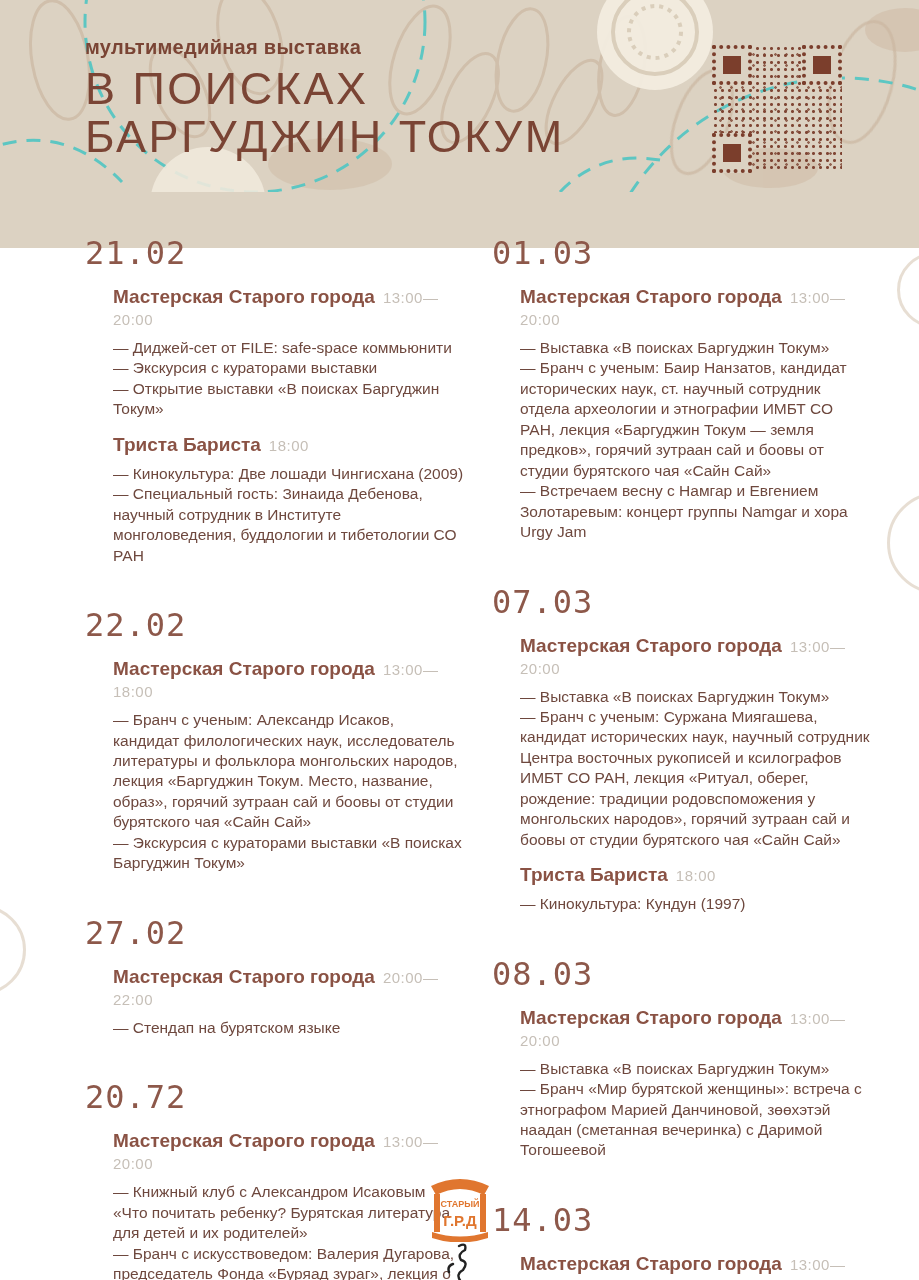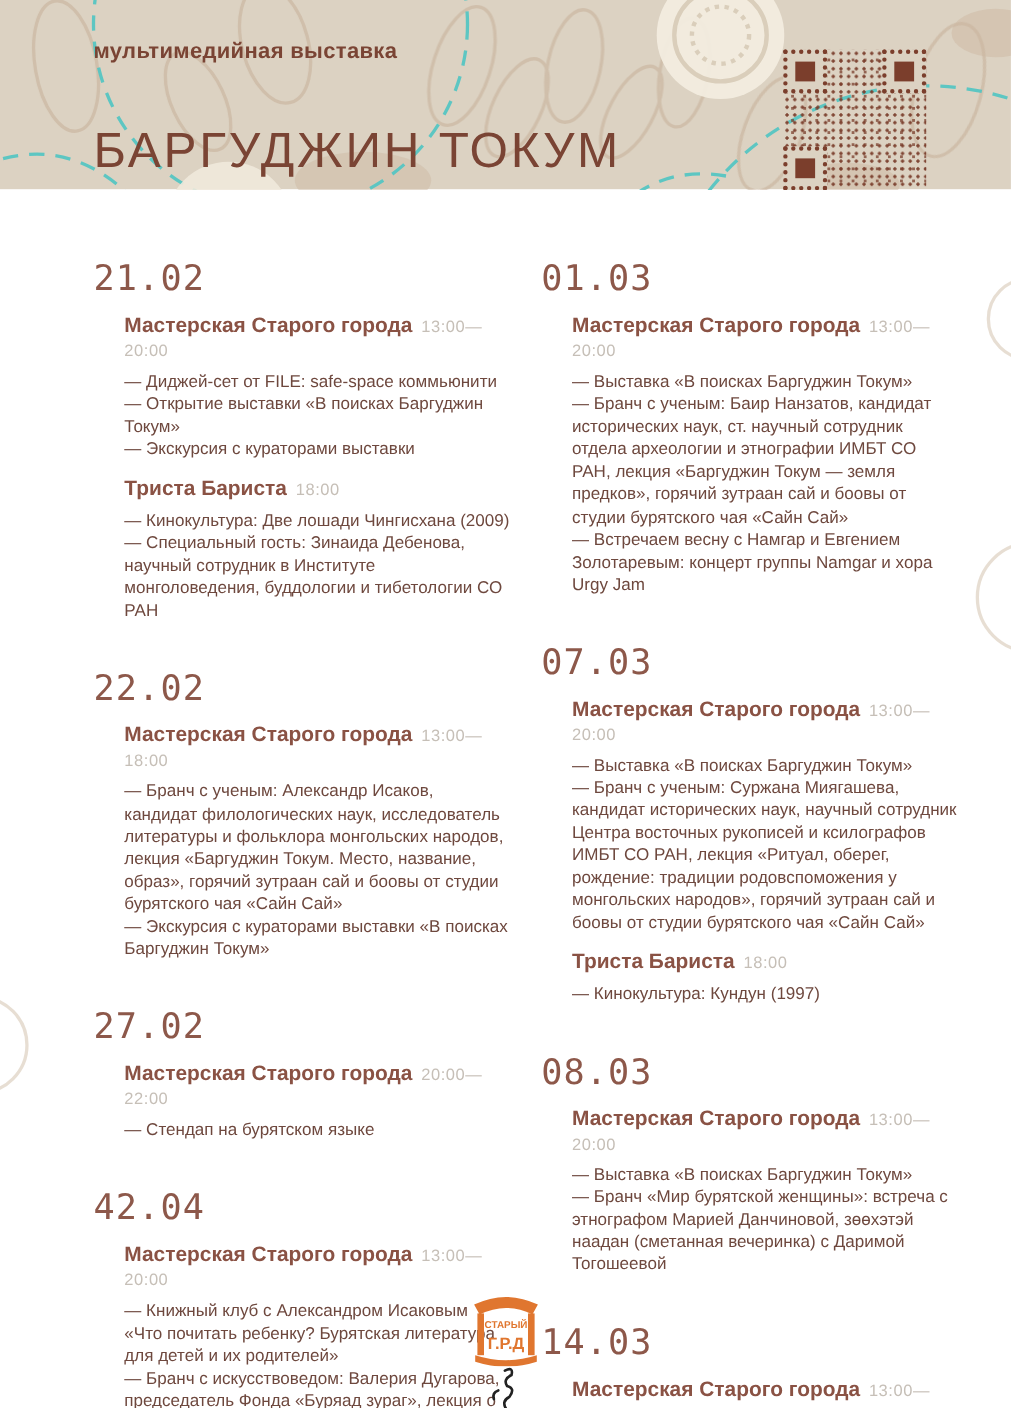--- a/index.html
+++ b/index.html
@@ -1,20 +1,20 @@
 <!DOCTYPE html>
 <html><head>
 <meta charset="utf-8">
 <style>
   html,body{margin:0;padding:0;background:#ffffff;}
   .page{position:relative;width:919px;height:1280px;background:#ffffff;overflow:hidden;
         font-family:"Liberation Sans",sans-serif;color:#6e483e;}
 
   
-  .header{position:absolute;top:0;left:0;width:919px;height:172px;background:#dcd2c2;overflow:hidden;}
+  .header{position:absolute;top:0;left:0;width:919px;height:248px;background:#dcd2c2;overflow:hidden;}
   .hdr-art{position:absolute;inset:0;}
   .hdr-content{position:relative;z-index:2;padding:36px 0 0 85px;}
   .hdr-label{font-size:20px;font-weight:bold;color:#7a4434;letter-spacing:.3px;margin:0 0 6px 0;}
   .hdr-title{font-size:45px;line-height:1.06;color:#7a4434;letter-spacing:2.5px;font-weight:400;margin:0;}
   .qr{position:absolute;z-index:2;top:45px;right:77px;width:130px;height:128px;
       background-image:radial-gradient(rgba(122,62,44,.95) 1.3px,transparent 1.6px),
                        radial-gradient(rgba(122,62,44,.75) 1.2px,transparent 1.5px);
       background-size:7px 7px,11px 11px;background-position:0 0,3px 4px;}
   .finder{position:absolute;width:32px;height:32px;border:4px dotted #7b3e2c;background:#dcd2c2;}
   .finder::after{content:"";position:absolute;inset:7px;background:#7b3e2c;}
@@ -85,21 +85,21 @@
         <circle cx="655" cy="32" r="26" stroke-dasharray="4 5"></circle>
       </g>
       <g fill="#efe9dc" opacity="0.9">
         <circle cx="208" cy="205" r="58"></circle>
       </g>
     </svg>
 
     <div class="hdr-content">
       <p class="hdr-label">мультимедийная выставка</p>
       <h1 class="hdr-title">
-        <br>
+        <span>В ПОИСКАХ</span><br>
         <span>БАРГУДЖИН ТОКУМ</span>
       </h1>
     </div>
 
     <div class="qr">
       <div class="finder f-tl"></div>
       <div class="finder f-tr"></div>
       <div class="finder f-bl"></div>
     </div>
   </div>
@@ -112,22 +112,22 @@
 
     <div class="col">
 
       <section class="block">
         <h2 class="date">21.02</h2>
         <div class="venue-group">
           <h3 class="venue">
             <span class="venue-name">Мастерская Старого города</span><span class="venue-time">13:00—20:00</span>
           </h3>
           <p class="ev">— Диджей-сет от FILE: safe-space коммьюнити</p>
+          <p class="ev">— Экскурсия с кураторами выставки</p>
           <p class="ev">— Открытие выставки «В поисках Баргуджин Токум»</p>
-          <p class="ev">— Экскурсия с кураторами выставки</p>
           <h3 class="venue">
             <span class="venue-name">Триста Бариста</span><span class="venue-time">18:00</span>
           </h3>
           <p class="ev">— Кинокультура: Две лошади Чингисхана (2009)</p>
           <p class="ev">— Специальный гость: Зинаида Дебенова, научный сотрудник в Институте монголоведения, буддологии и тибетологии СО РАН</p>
         </div>
       </section>
 
       <section class="block">
         <h2 class="date">22.02</h2>
@@ -144,21 +144,21 @@
         <h2 class="date">27.02</h2>
         <div class="venue-group">
           <h3 class="venue">
             <span class="venue-name">Мастерская Старого города</span><span class="venue-time">20:00—22:00</span>
           </h3>
           <p class="ev">— Стендап на бурятском языке</p>
         </div>
       </section>
 
       <section class="block">
-        <h2 class="date">42.04</h2>
+        <h2 class="date">20.72</h2>
         <div class="venue-group">
           <h3 class="venue">
             <span class="venue-name">Мастерская Старого города</span><span class="venue-time">13:00—20:00</span>
           </h3>
           <p class="ev">— Книжный клуб с Александром Исаковым «Что почитать ребенку? Бурятская литература для детей и их родителей»</p>
           <p class="ev">— Бранч с искусствоведом: Валерия Дугарова, председатель Фонда «Буряад зураг», лекция о творческом пути и вкладе в развитие бурятской культуры Даши-Нимы Дугаровича Дугарова «Агын талын ехэ хүбүүн», горячий зутраан сай и боовы от студии бурятского чая «Сайн Сай»</p>
 
         </div>
       </section>
     </div>

